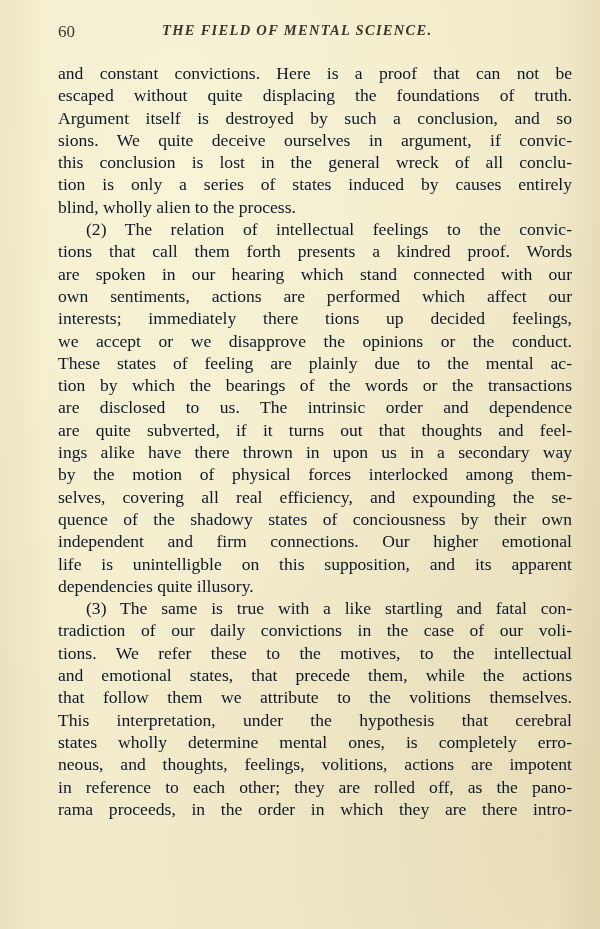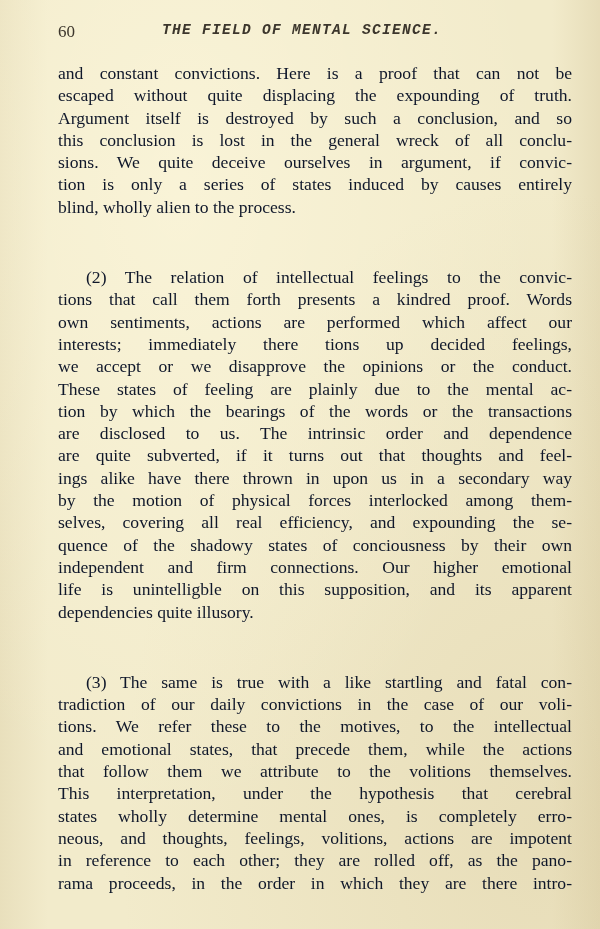--- a/index.html
+++ b/index.html
@@ -38,21 +38,21 @@
       left: 0;
       top: 2px;
       font-family: "Liberation Serif", serif;
       font-size: 17px;
       color: #3c362c;
     }
     .running-title {
       position: absolute;
       left: 104px;
       top: 2px;
-      font-family: Liberation Mono, monospace;
+      font-family: Liberation Serif, serif;
       font-style: italic;
       font-weight: bold;
       font-size: 14.5px;
       letter-spacing: 1.3px;
       color: #3c362c;
       white-space: nowrap;
     }
     .body-text {
       position: absolute;
       left: 58px;
@@ -68,42 +68,42 @@
       white-space: nowrap;
       text-align: justify;
       text-align-last: justify;
       color: #0f172a;
     }
     .line.last {
       text-align-last: left;
     }
     .line.indent {
       padding-left: 28px;
-      margin-top: 48px;
     }
   </style>
 </head>
 <body>
 
 <div class="page">
   <div class="running-head">
     <span class="page-number">60</span>
     <span class="running-title">THE FIELD OF MENTAL SCIENCE.</span>
   </div>
 
   <div class="body-text" id="body-text">
       <span class="line">and constant convictions.  Here is a proof that can not be</span>
-      <span class="line">escaped without quite displacing the expounding of truth.</span>
+      <span class="line">escaped without quite displacing the foundations of truth.</span>
       <span class="line">Argument itself is destroyed by such a conclusion, and so</span>
+      <span class="line">sions.  We quite deceive ourselves in argument, if convic-</span>
       <span class="line">this conclusion is lost in the general wreck of all conclu-</span>
-      <span class="line">sions.  We quite deceive ourselves in argument, if convic-</span>
       <span class="line">tion is only a series of states induced by causes entirely</span>
       <span class="line last">blind, wholly alien to the process.</span>
       <span class="line indent">(2) The relation of intellectual feelings to the convic-</span>
       <span class="line">tions that call them forth presents a kindred proof.  Words</span>
+      <span class="line">are spoken in our hearing which stand connected with our</span>
       <span class="line">own sentiments, actions are performed which affect our</span>
       <span class="line">interests; immediately there tions up decided feelings,</span>
       <span class="line">we accept or we disapprove the opinions or the conduct.</span>
       <span class="line">These states of feeling are plainly due to the mental ac-</span>
       <span class="line">tion by which the bearings of the words or the transactions</span>
       <span class="line">are disclosed to us.  The intrinsic order and dependence</span>
       <span class="line">are quite subverted, if it turns out that thoughts and feel-</span>
       <span class="line">ings alike have there thrown in upon us in a secondary way</span>
       <span class="line">by the motion of physical forces interlocked among them-</span>
       <span class="line">selves, covering all real efficiency, and expounding the se-</span>

